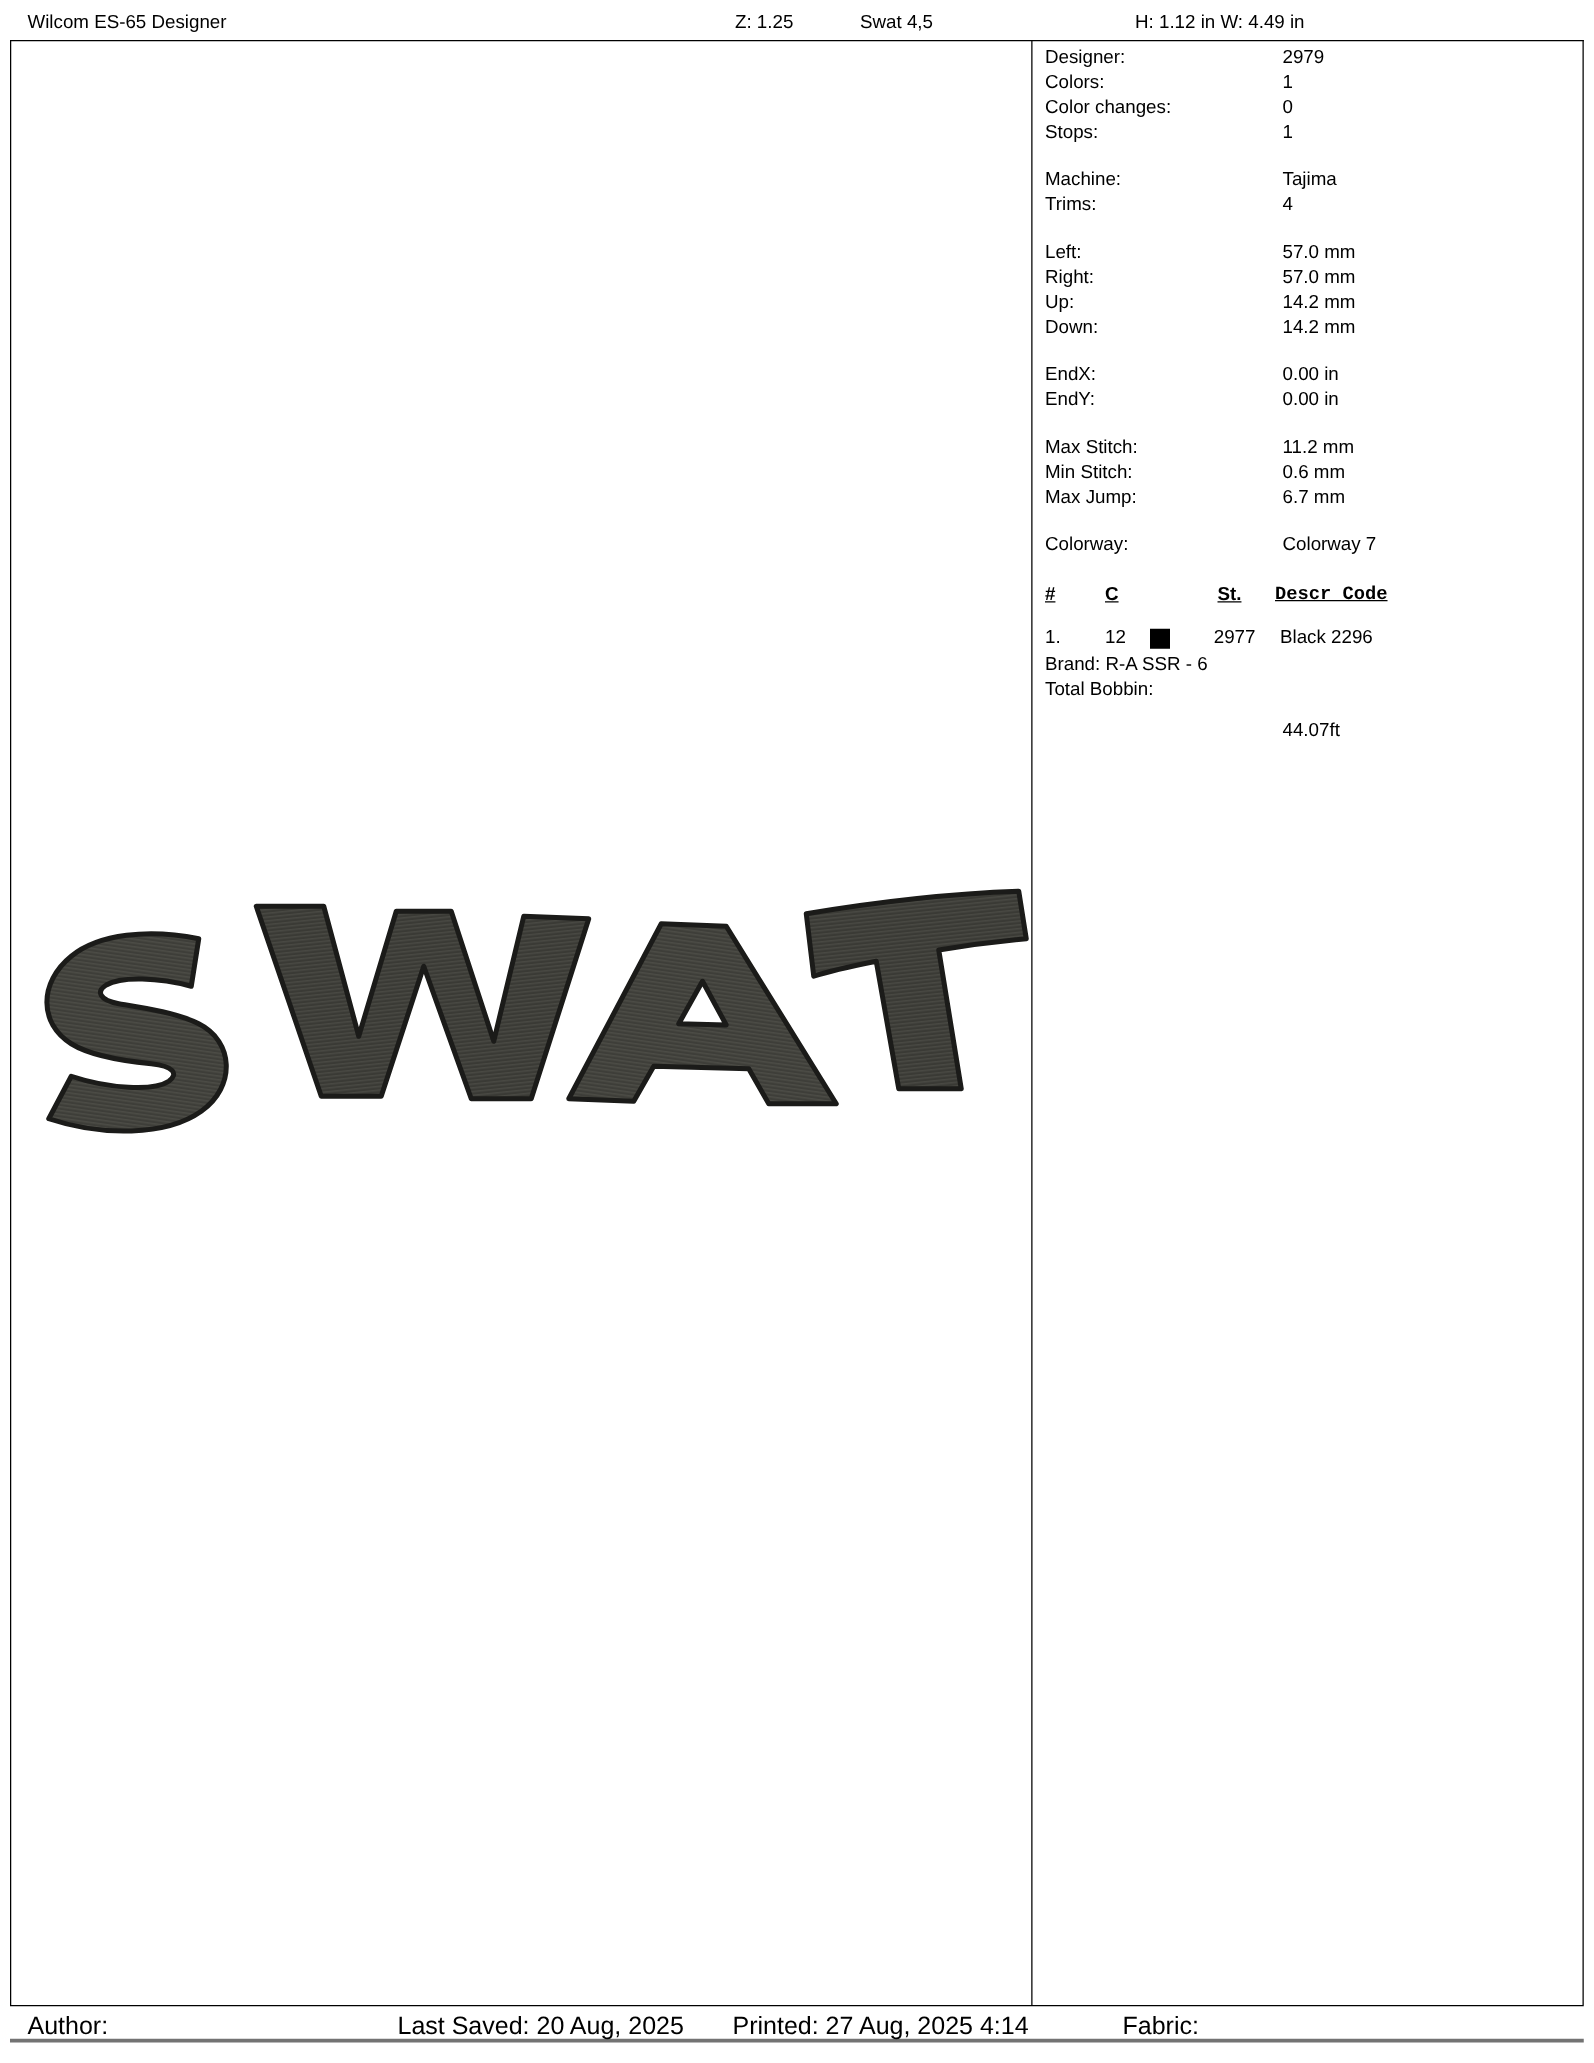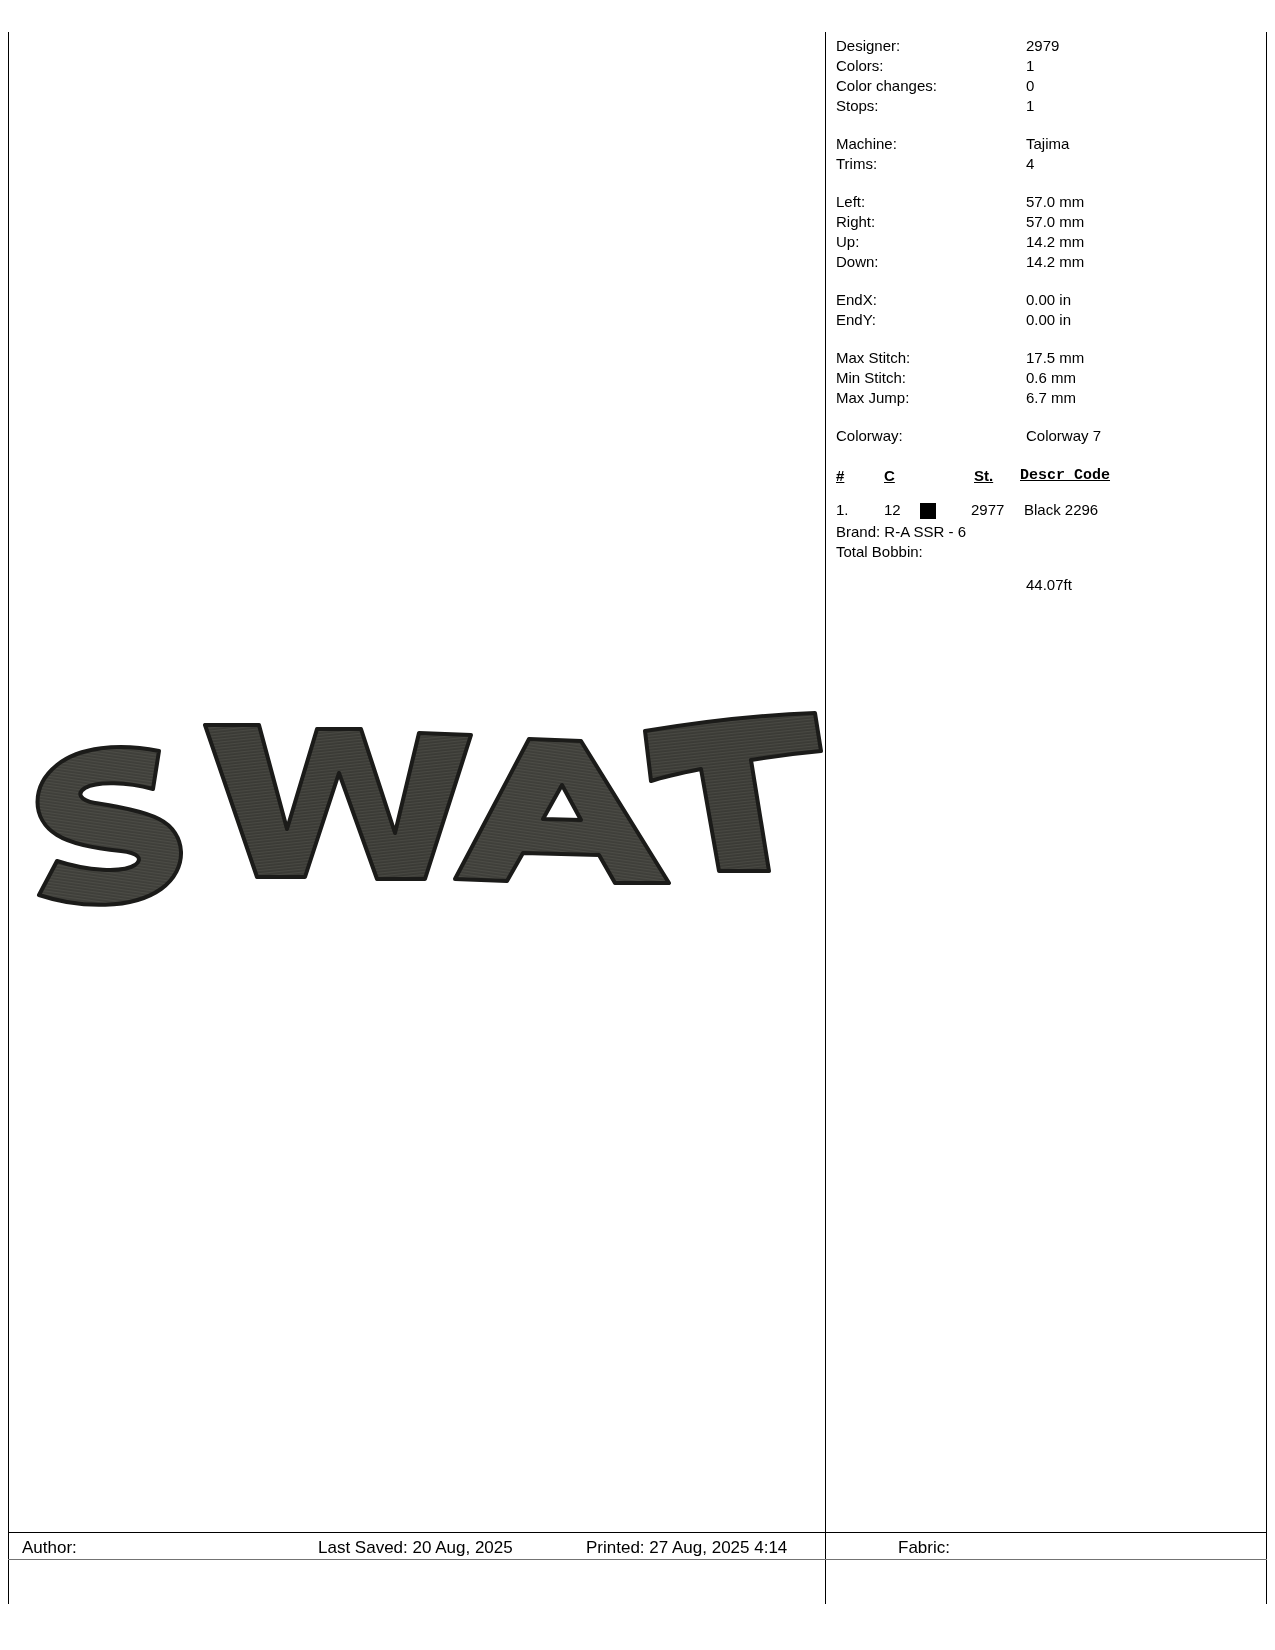--- a/index.html
+++ b/index.html
@@ -111,38 +111,44 @@
   .brandline { position: relative; height: 20px; }
   .brandline .lbl { position: absolute; left: 0; }
   .bobbin { position: relative; height: 20px; }
   .bobbin .lbl { position: absolute; left: 0; }
   .bobbin .val { position: absolute; left: 190px; margin-top: 33px; }
 
   
   .footer {
     position: absolute;
     left: 8px;
-    top: 1532px;
+    top: 1604px;
     width: 1259px;
     height: 26px;
     border-top: 1px solid #000;
-    border-bottom: 1px solid #737373;
-    font-size: 17px;
+    border-bottom: 3px solid #737373;
+    font-size: 20px;
   }
   .footer .cell { position: absolute; top: 5px; white-space: nowrap; }
   .ft-author { left: 14px; }
   .ft-saved  { left: 310px; }
   .ft-print  { left: 578px; }
   .ft-fabric { left: 890px; }
 </style>
 </head>
 <body>
 
 <div id="page">
 
+  <div class="header">
+    <span class="cell hdr-title">Wilcom ES-65 Designer</span>
+    <span class="cell hdr-zoom">Z: 1.25</span>
+    <span class="cell hdr-name">Swat 4,5</span>
+    <span class="cell hdr-dims">H: 1.12 in   W: 4.49 in</span>
+  </div>
 
   <div class="frame"></div>
   <div class="divider-v"></div>
 
   <div class="canvas">
     <div class="artwork">
       <svg width="816" height="290" viewBox="0 0 816 290" xmlns="http://www.w3.org/2000/svg">
         <defs>
           <pattern id="stitchfill" width="3" height="3" patternUnits="userSpaceOnUse" patternTransform="rotate(8)">
             <rect width="3" height="3" fill="#3e3e39"></rect>
@@ -265,21 +271,21 @@
     </div>
     <div class="row">
       <span class="lbl">EndY:</span>
       <span class="val">0.00 in</span>
     </div>
 
     <div class="gap"></div>
 
     <div class="row">
       <span class="lbl">Max Stitch:</span>
-      <span class="val">17.5 mm</span>
+      <span class="val">11.2 mm</span>
     </div>
     <div class="row">
       <span class="lbl">Min Stitch:</span>
       <span class="val">0.6 mm</span>
     </div>
     <div class="row">
       <span class="lbl">Max Jump:</span>
       <span class="val">6.7 mm</span>
     </div>
 

